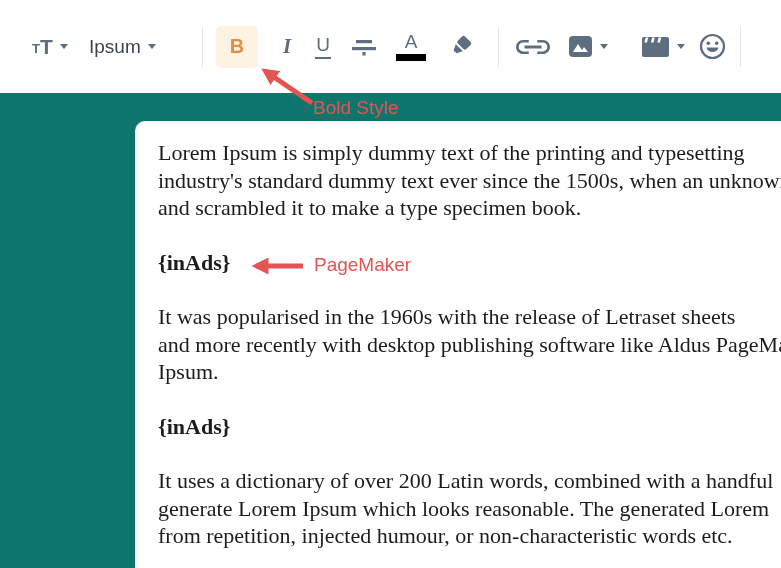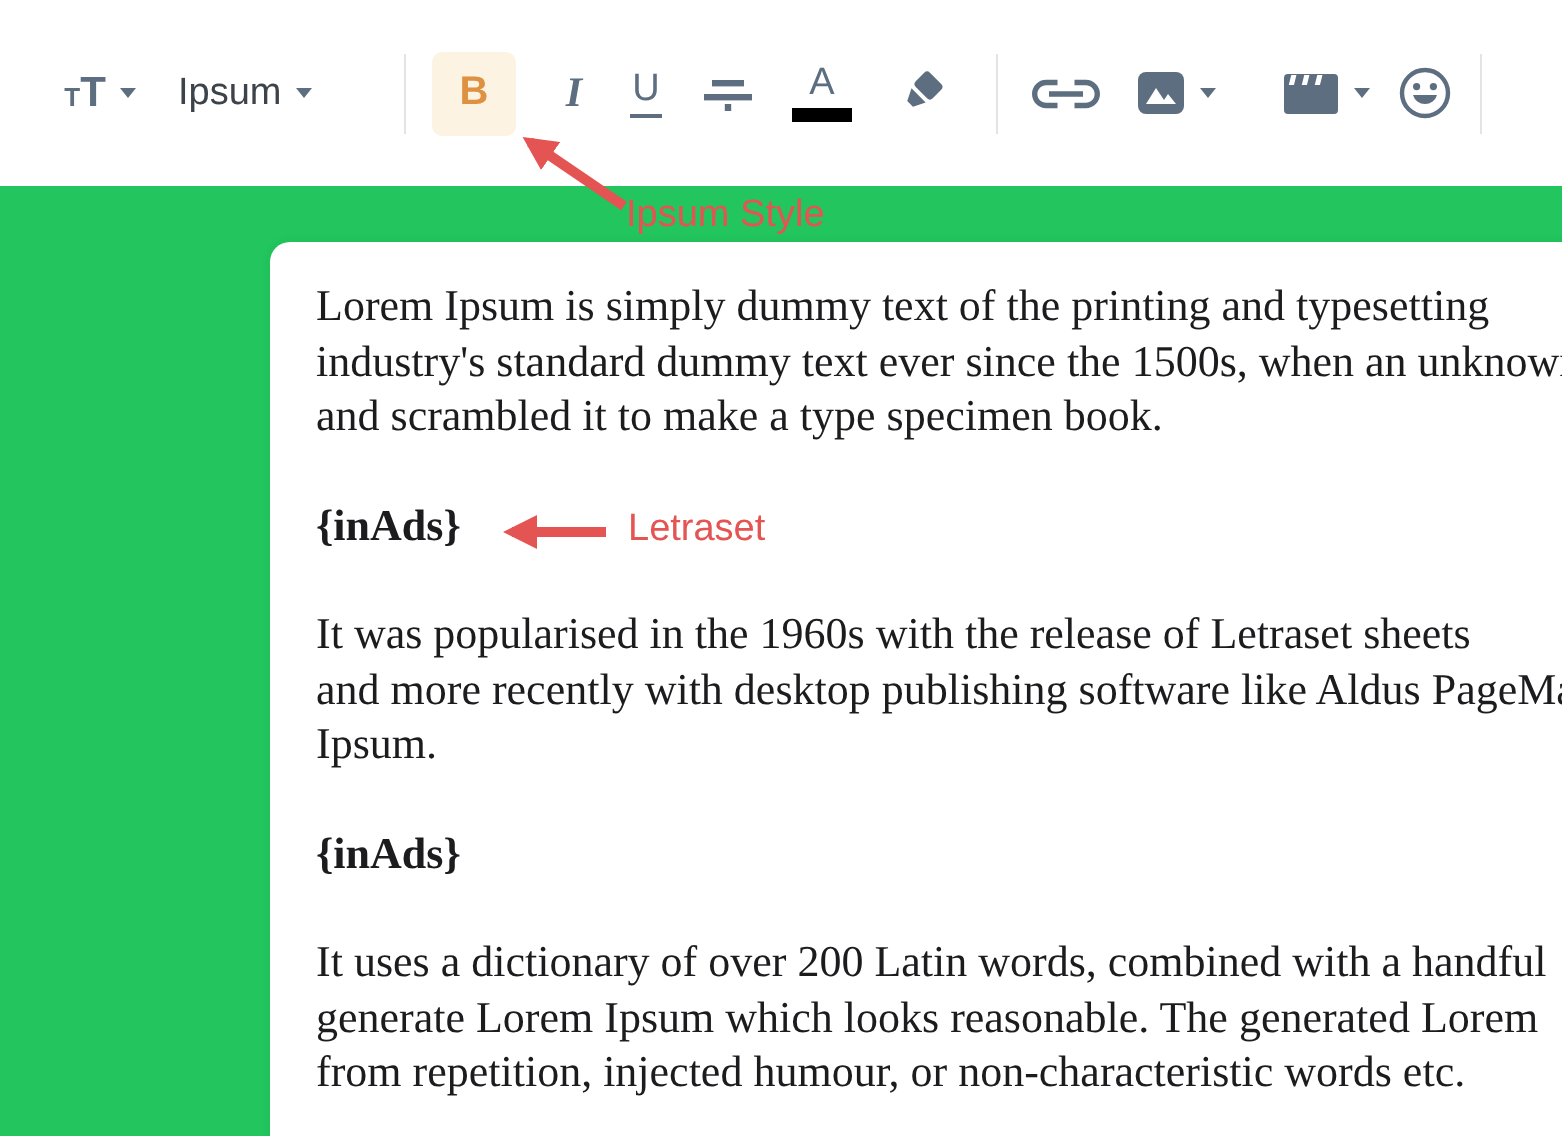--- a/index.html
+++ b/index.html
@@ -34,21 +34,21 @@
   .textcolor-btn .a { font-size:19px; font-weight:500; color:#5c6e80; line-height:20px; }
   .textcolor-btn .bar { width:30px; height:7px; background:#000; margin-top:2px; }
   .highlight-btn { width:30px; margin-right:23px; }
   .link-btn { width:36px; margin:0 17px 0 16px; }
   .image-btn { width:40px; margin-right:33px; }
   .video-btn { width:44px; margin-right:13px; }
   .emoji-btn { width:28px; margin-right:14px; }
 
   
   .canvas { position:absolute; top:93px; left:0; width:781px; height:475px;
-            background:#22c55e; overflow:hidden;padding-left:28px; }
+            background:#0f766e; overflow:hidden;padding-left:28px; }
   .page { position:absolute; left:135px; top:28px; width:860px; height:600px;
           background:#ffffff; border-top-left-radius:10px;
           box-shadow:0 0 6px rgba(0,0,0,0.05); padding:18px 0 0 23px; }
   .doc { font-family:"Liberation Serif", serif; font-size:22px; line-height:27.5px;
          color:#1c1c1e; }
   .doc .para { margin-bottom:27px; }
   .doc .line { white-space:nowrap; }
   .doc .shortcode { font-weight:bold; margin-bottom:27px; white-space:nowrap; }
 
   
@@ -181,17 +181,17 @@
   <div class="overlay">
     <svg width="781" height="568" viewBox="0 0 781 568">
       <defs>
         <marker id="arrowhead" markerUnits="strokeWidth" markerWidth="3.4" markerHeight="3.4" refX="2.5" refY="1.7" orient="auto">
           <path d="M0 0 L3.4 1.7 L0 3.4 Z" fill="#e35452"></path>
         </marker>
       </defs>
       <line x1="312" y1="103" x2="265" y2="71" stroke="#e35452" stroke-width="5" marker-end="url(#arrowhead)"></line>
       <line x1="303" y1="266" x2="256" y2="266" stroke="#e35452" stroke-width="5" marker-end="url(#arrowhead)"></line>
     </svg>
-    <div class="ann-label" id="ann-bold">Ipsum Style</div>
-    <div class="ann-label" id="ann-short">Letraset</div>
+    <div class="ann-label" id="ann-bold">Bold Style</div>
+    <div class="ann-label" id="ann-short">PageMaker</div>
   </div>
 
 </div>
 
 </body></html>

